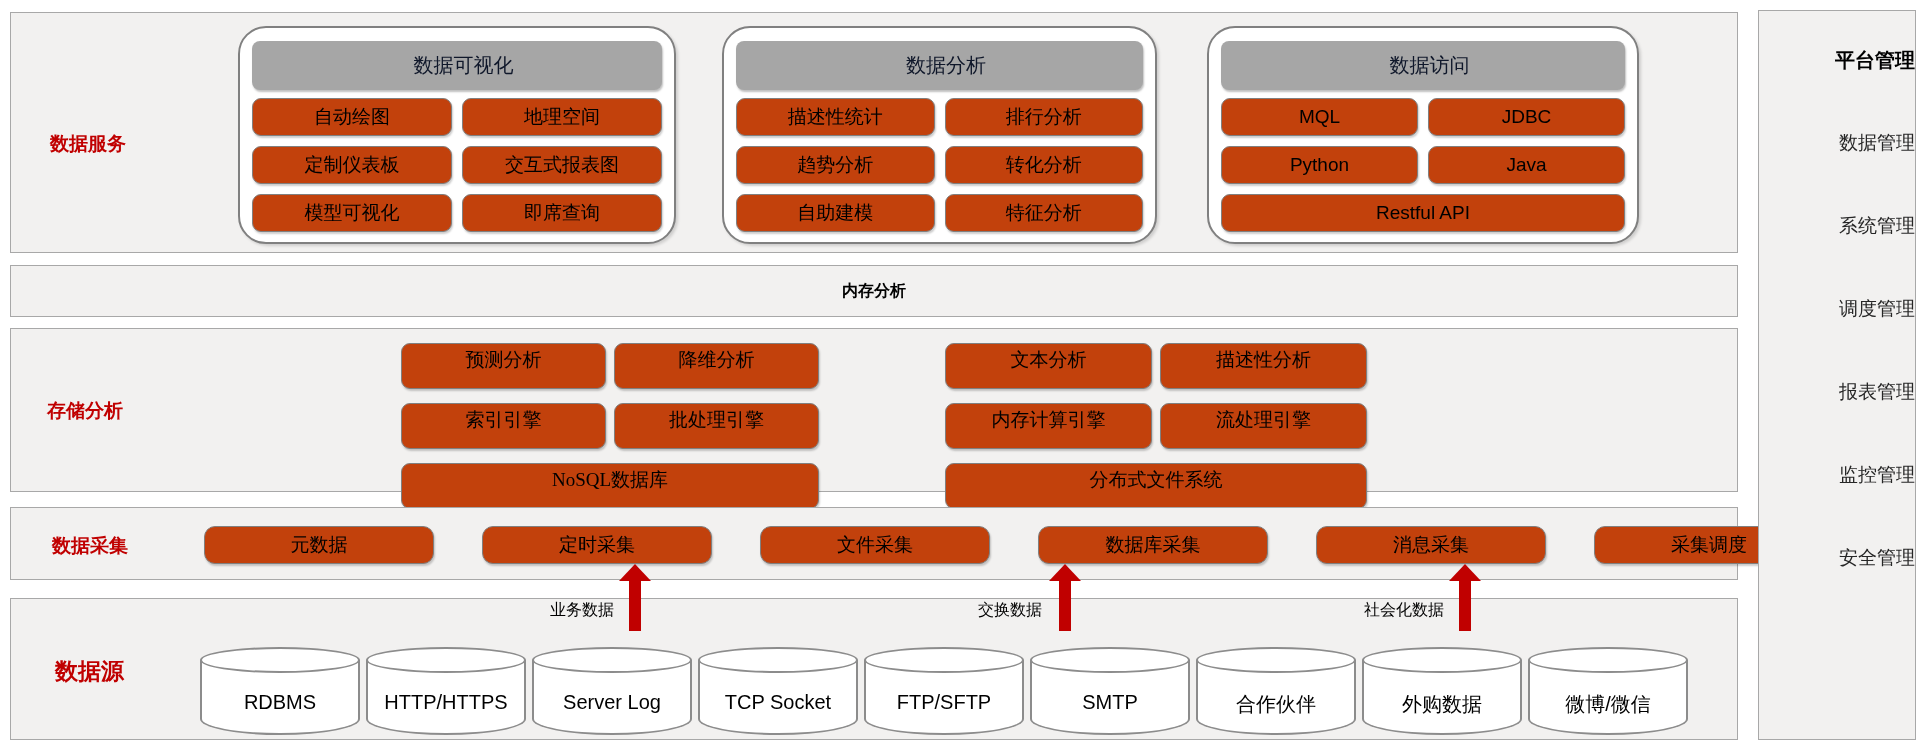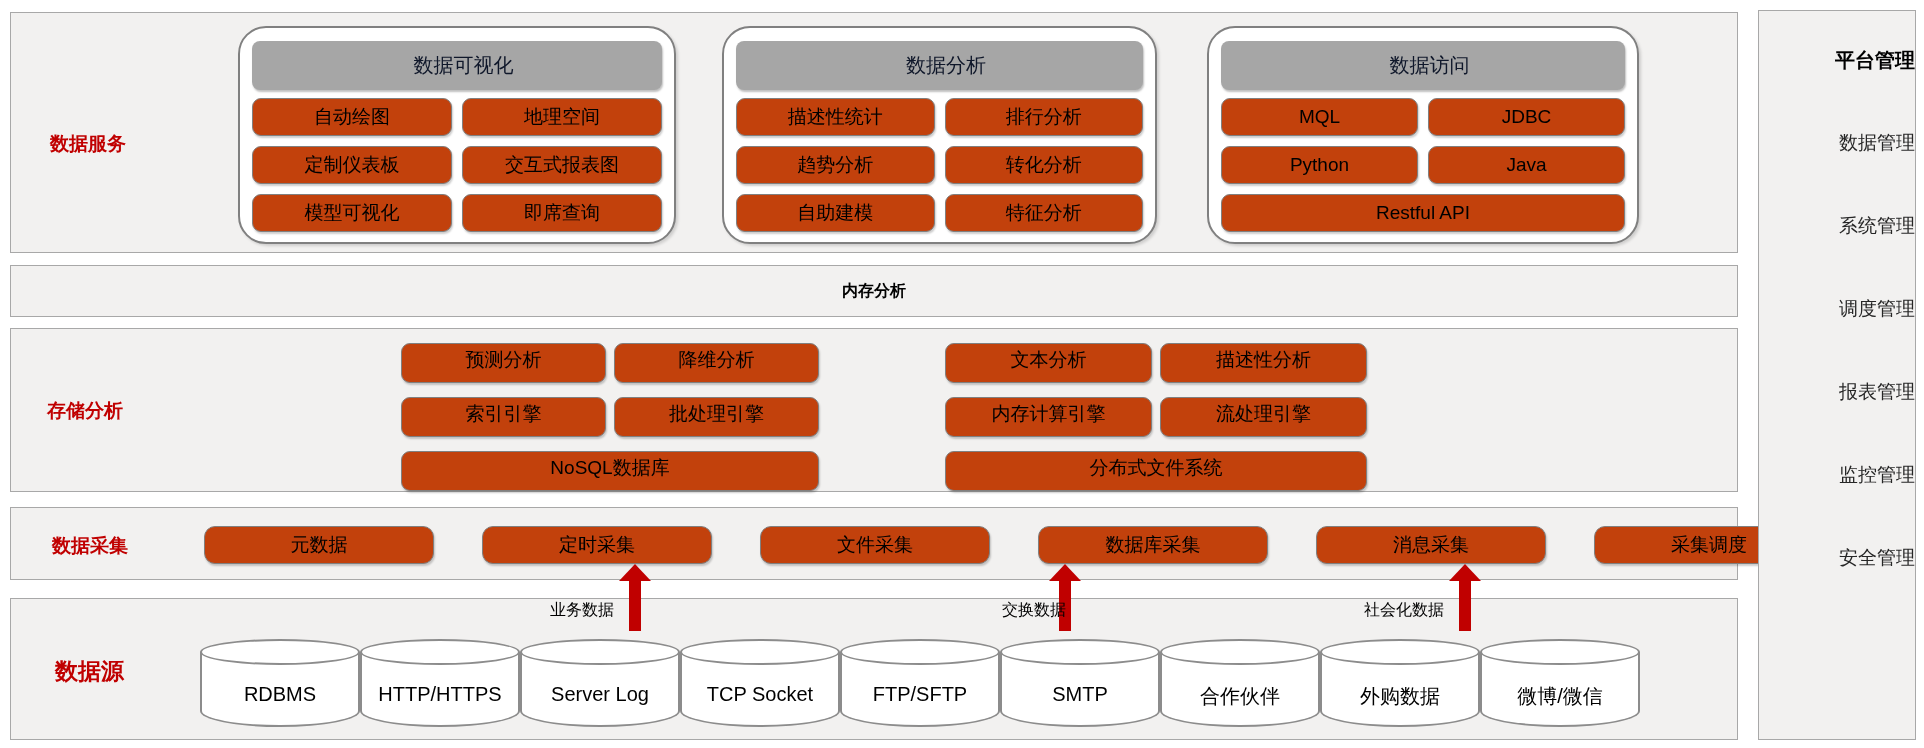--- a/index.html
+++ b/index.html
@@ -27,28 +27,28 @@
   .panel-grid { display:grid; grid-template-columns:1fr 1fr; gap:10px; }
 
   .nbtn { height:38px; line-height:35px; background:#c2410c; border:1.5px solid #808080;
           border-radius:9px; text-align:center; font-size:19px; box-sizing:border-box;
           box-shadow:1px 2px 2px rgba(0,0,0,0.2); white-space:nowrap; overflow:hidden; }
   .wide { grid-column:1 / -1; }
 
   
   .storage-grid { position:absolute; top:14px; display:grid;
                   grid-template-columns:1fr 1fr; gap:14px 8px; }
-  .storage-grid .nbtn { height:40px; line-height:31px; }
+  .storage-grid .nbtn { height:46px; line-height:31px;font-family:Liberation Serif, serif; }
 
   
   .collect-row { position:absolute; left:193px; top:18px; display:flex; gap:48px; }
   .collect-row .nbtn { width:230px; border-radius:11px; }
 
   
-  .cyl-row { position:absolute; left:189px; top:40px; display:flex; gap:0;text-decoration:underline; }
+  .cyl-row { position:absolute; left:189px; top:48px; display:flex; gap:6px;text-decoration:underline; }
   .cyl { position:relative; width:160px; height:88px; }
   .cyl-top  { position:absolute; left:0; right:0; top:0; height:26px; background:#fff;
               border:2px solid #8c8c8c; border-radius:50%; box-sizing:border-box; z-index:1; }
   .cyl-body { position:absolute; left:0; right:0; top:13px; bottom:0; background:#fff;
               border:2px solid #8c8c8c; border-top:none; box-sizing:border-box;
               border-radius:0 0 80px 80px / 0 0 16px 16px; }
   .cyl-label { position:absolute; left:0; right:0; top:44px; text-align:center;
                font-size:20px; z-index:2; white-space:nowrap; }
 
   
@@ -196,21 +196,21 @@
   </div>
   <div class="arrow" style="left:1049px; top:564px;">
     <div class="arrow-head"></div>
       <div class="arrow-shaft"></div>
   </div>
   <div class="arrow" style="left:1449px; top:564px;">
     <div class="arrow-head"></div>
       <div class="arrow-shaft"></div>
   </div>
   <div class="flow-label" style="left:489px; width:125px;">业务数据</div>
-  <div class="flow-label" style="left:941px; width:125px;">交换数据</div>
+  <div class="flow-label" style="left:917px; width:125px;">交换数据</div>
   <div class="flow-label" style="left:1304px; width:140px;">社会化数据</div>
 
   <div class="sidebar">
     <div class="sidebar-title">平台管理</div>
     <div class="sidebar-item">数据管理</div>
     <div class="sidebar-item">系统管理</div>
     <div class="sidebar-item">调度管理</div>
     <div class="sidebar-item">报表管理</div>
     <div class="sidebar-item">监控管理</div>
     <div class="sidebar-item">安全管理</div>

